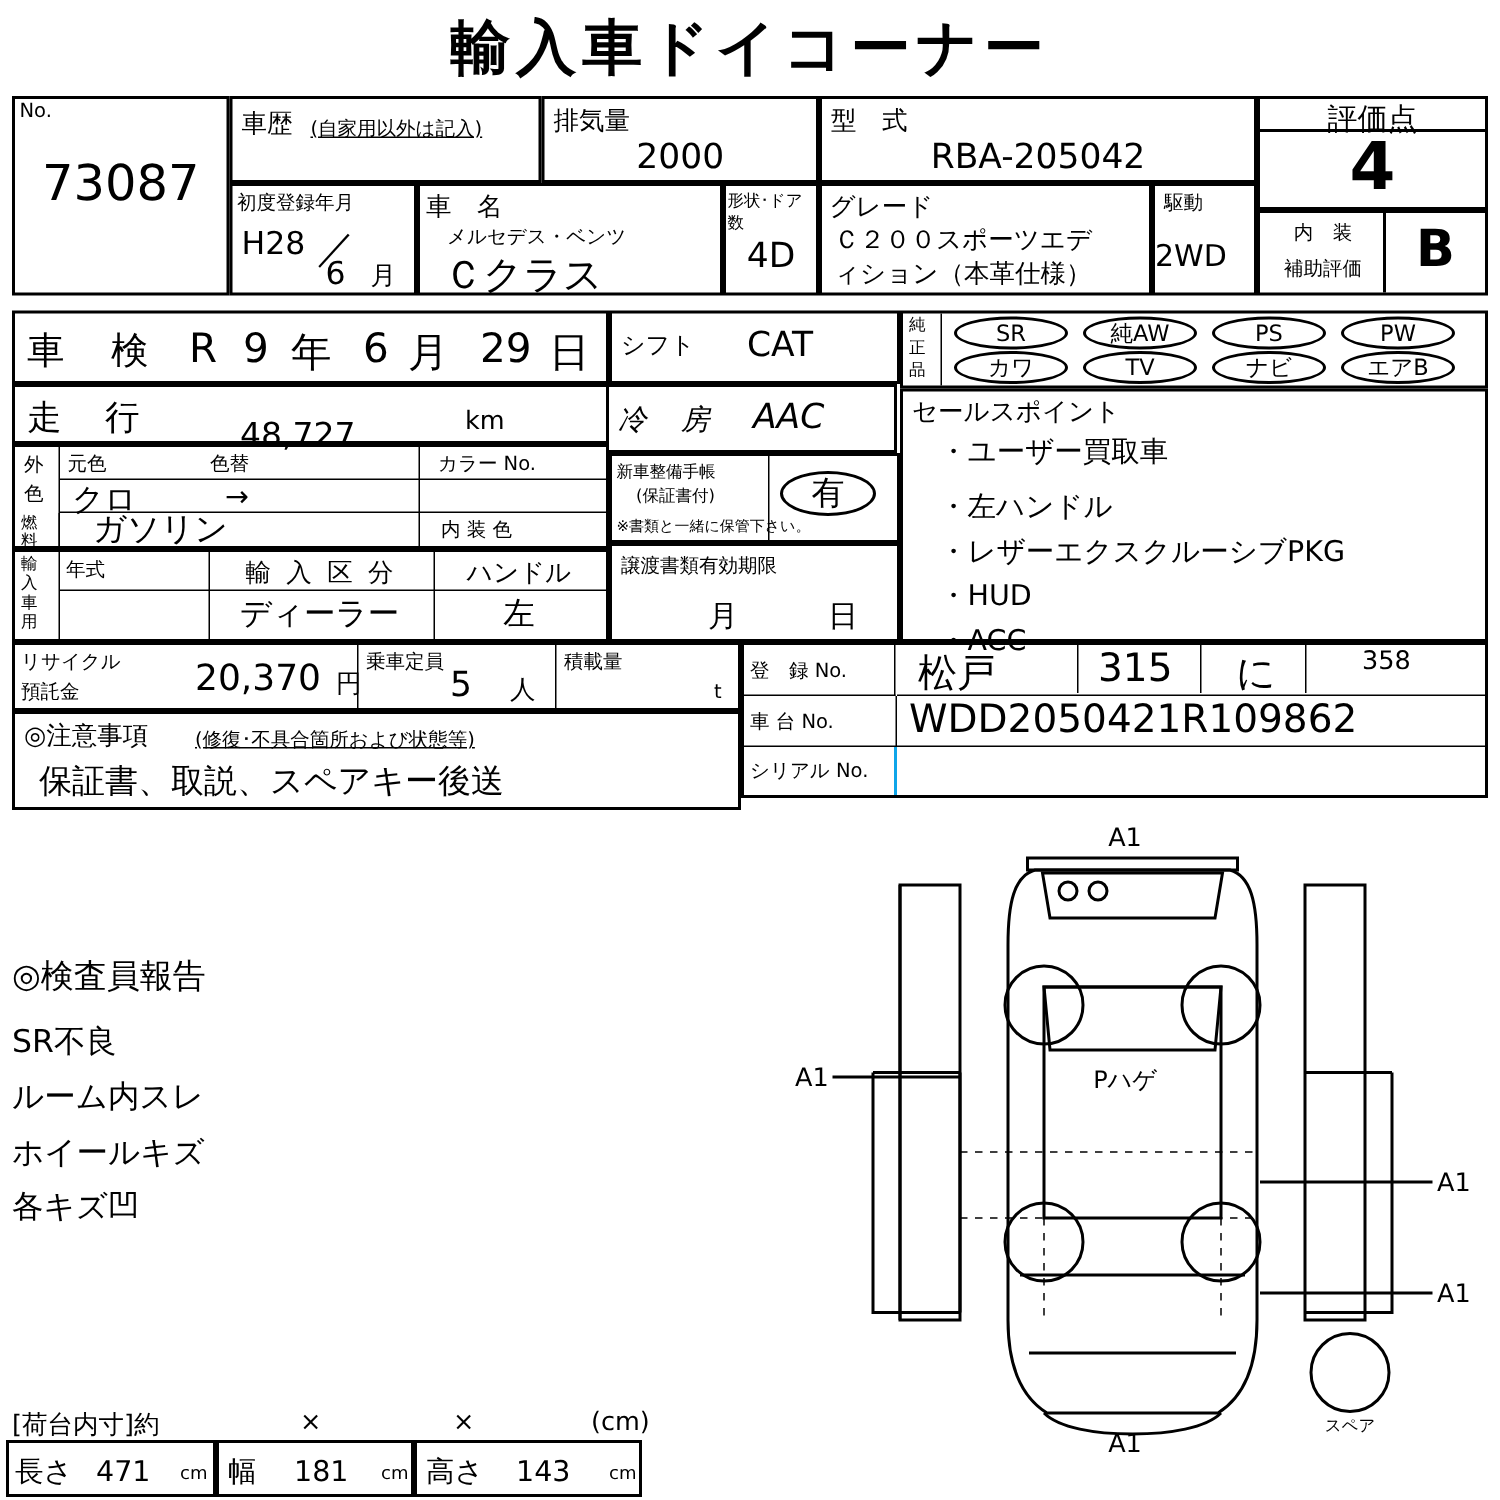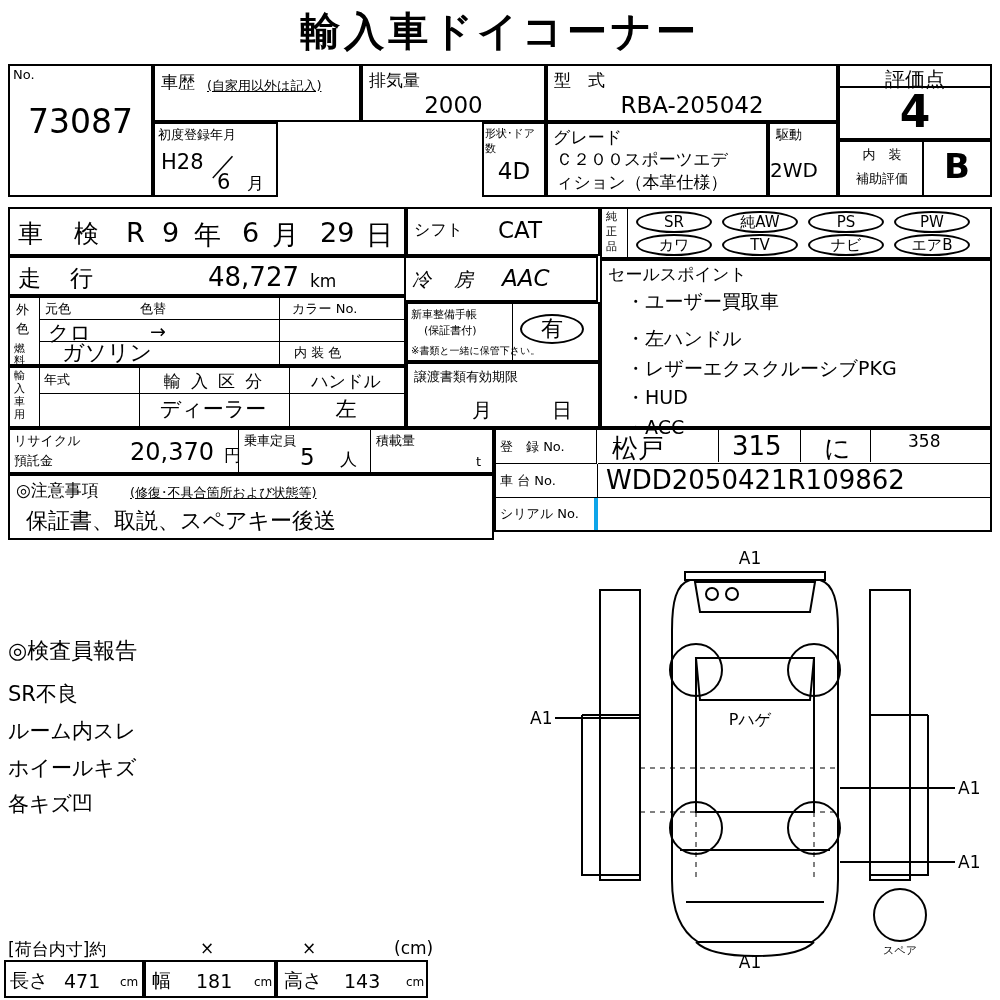--- a/index.html
+++ b/index.html
@@ -76,20 +76,25 @@
   </div>
 
   <div class="bx" style="left:153px; top:122px; width:125px; height:75px;">
     <div class="abs lbl-s" style="left:3px; top:2px;">初度登録年月</div>
     <div class="abs val" style="left:6px; top:26px; font-size:21px;">H28</div>
     <div class="abs" style="left:56px; top:24px; font-size:26px;">／</div>
     <div class="abs val" style="left:62px; top:46px; font-size:21px;">6</div>
     <div class="abs lbl" style="left:92px; top:48px;">月</div>
   </div>
 
+  <div class="bx" style="left:278px; top:122px; width:204px; height:75px;">
+    <div class="abs lbl" style="left:4px; top:2px;">車　名</div>
+    <div class="abs lbl-s" style="left:18px; top:25px;">メルセデス・ベンツ</div>
+    <div class="abs" style="left:16px; top:42px; font-size:26px;">Ｃクラス</div>
+  </div>
 
   <div class="bx" style="left:482px; top:122px; width:64px; height:75px;">
     <div class="abs lbl-xs" style="left:1px; top:2px;">形状･ドア数</div>
     <div class="abs val" style="left:0; top:34px; width:60px; text-align:center;">4D</div>
   </div>
 
   <div class="bx" style="left:546px; top:122px; width:222px; height:75px;">
     <div class="abs lbl" style="left:5px; top:2px;">グレード</div>
     <div class="abs" style="left:8px; top:24px; font-size:17px;">Ｃ２００スポーツエデ</div>
     <div class="abs" style="left:8px; top:47px; font-size:17px;">ィション（本革仕様）</div>
@@ -106,21 +111,21 @@
     <div class="abs val-b" style="left:152px; top:8px;">9</div>
     <div class="abs val-b" style="left:184px; top:8px;">年</div>
     <div class="abs val-b" style="left:232px; top:8px;">6</div>
     <div class="abs val-b" style="left:262px; top:8px;">月</div>
     <div class="abs val-b" style="left:310px; top:8px;">29</div>
     <div class="abs val-b" style="left:356px; top:8px;">日</div>
   </div>
 
   <div class="bx" style="left:8px; top:256px; width:398px; height:40px;">
     <div class="abs" style="left:8px; top:5px; font-size:23px; letter-spacing:3px;">走　行</div>
-    <div class="abs" style="left:150px; top:4px; font-size:26px;margin-left:48px;">48,727</div>
+    <div class="abs" style="left:150px; top:20px; font-size:22px;">48,727</div>
     <div class="abs lbl" style="left:300px; top:13px;">km</div>
   </div>
 
   <div class="bx" style="left:8px; top:296px; width:398px; height:70px;">
 
     <div class="abs" style="left:0; top:0; width:30px; height:66px; border-right:1px solid #000;">
       <div class="abs lbl-s" style="left:6px; top:3px;">外</div>
       <div class="abs lbl-s" style="left:6px; top:22px;">色</div>
     </div>
 
@@ -266,21 +271,21 @@
       <div class="abs" style="left:310px; top:1px; font-size:17px;">358</div>
     </div>
 
     <div class="abs" style="left:0; top:34px; width:102px; height:34px; border-bottom:1px solid #000; border-right:1px solid #000;">
       <div class="abs lbl-s" style="left:4px; top:8px;">車 台 No.</div>
     </div>
     <div class="abs" style="left:102px; top:34px; width:392px; height:34px; border-bottom:1px solid #000;">
       <div class="abs" style="left:8px; top:1px; font-size:26px;">WDD2050421R109862</div>
     </div>
 
-    <div class="abs" style="left:0; top:68px; width:102px; height:32px; border-right:4px solid #0ea5e9;">
+    <div class="abs" style="left:0; top:68px; width:102px; height:32px; border-right:2px solid #0ea5e9;">
       <div class="abs lbl-s" style="left:4px; top:7px;">シリアル No.</div>
     </div>
     <div class="abs" style="left:102px; top:68px; width:392px; height:32px;">
       <div class="abs" style="left:8px; top:2px; font-size:22px;"></div>
     </div>
   </div>
 
   <div class="abs" style="left:8px; top:636px; width:330px;">
     <div style="font-size:22px; margin-bottom:10px;">◎検査員報告</div>
     <div class="rep-list">

